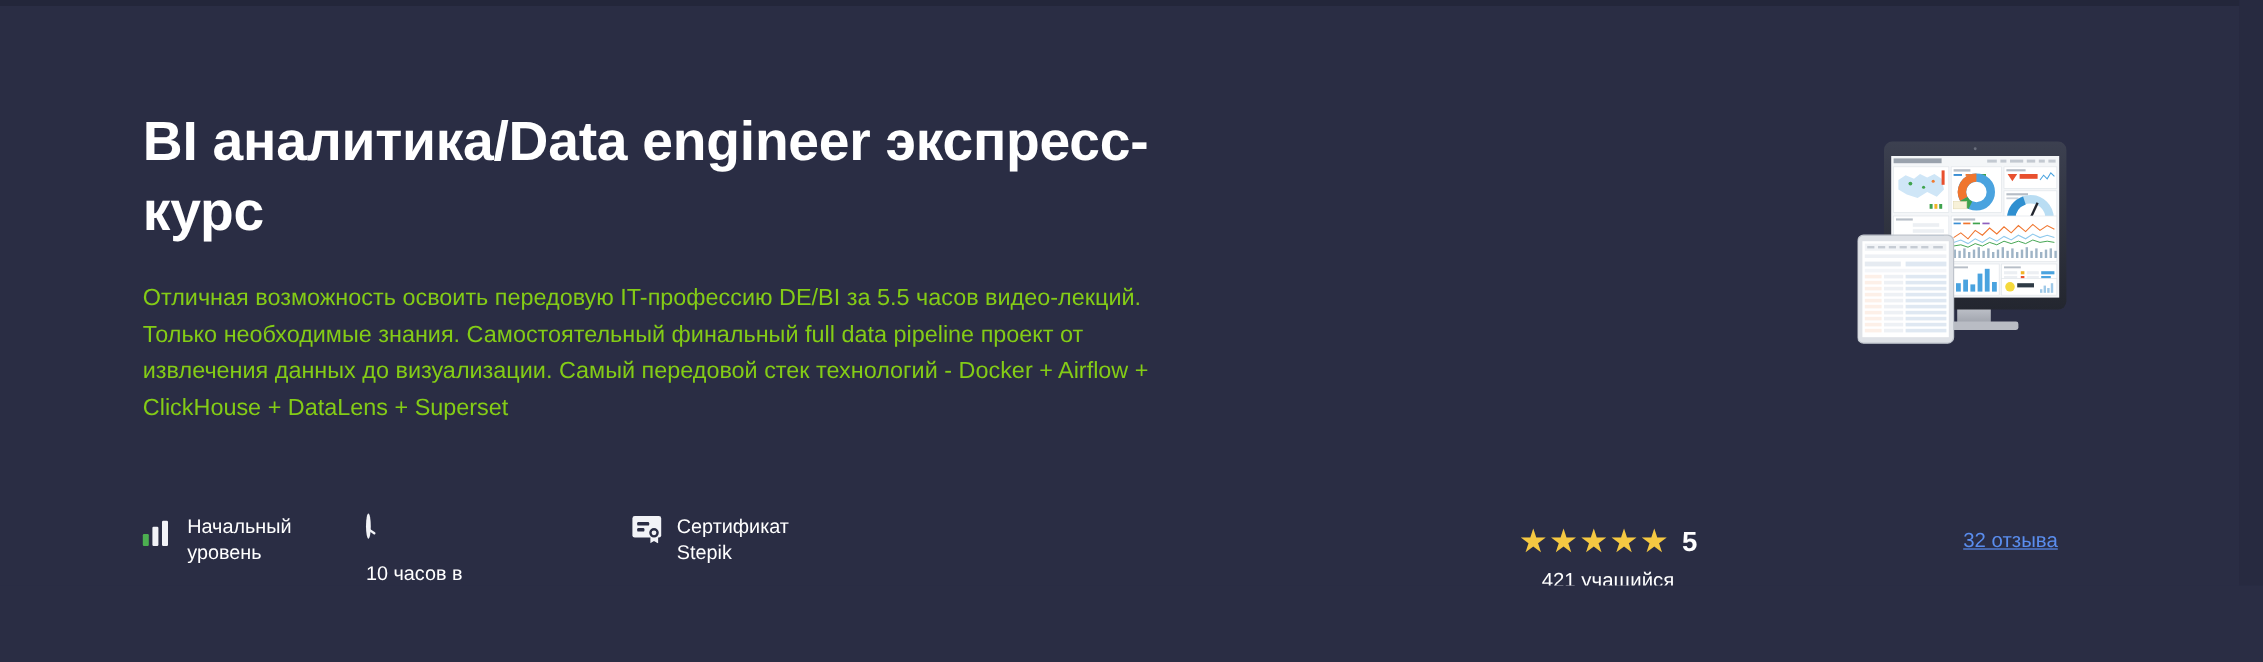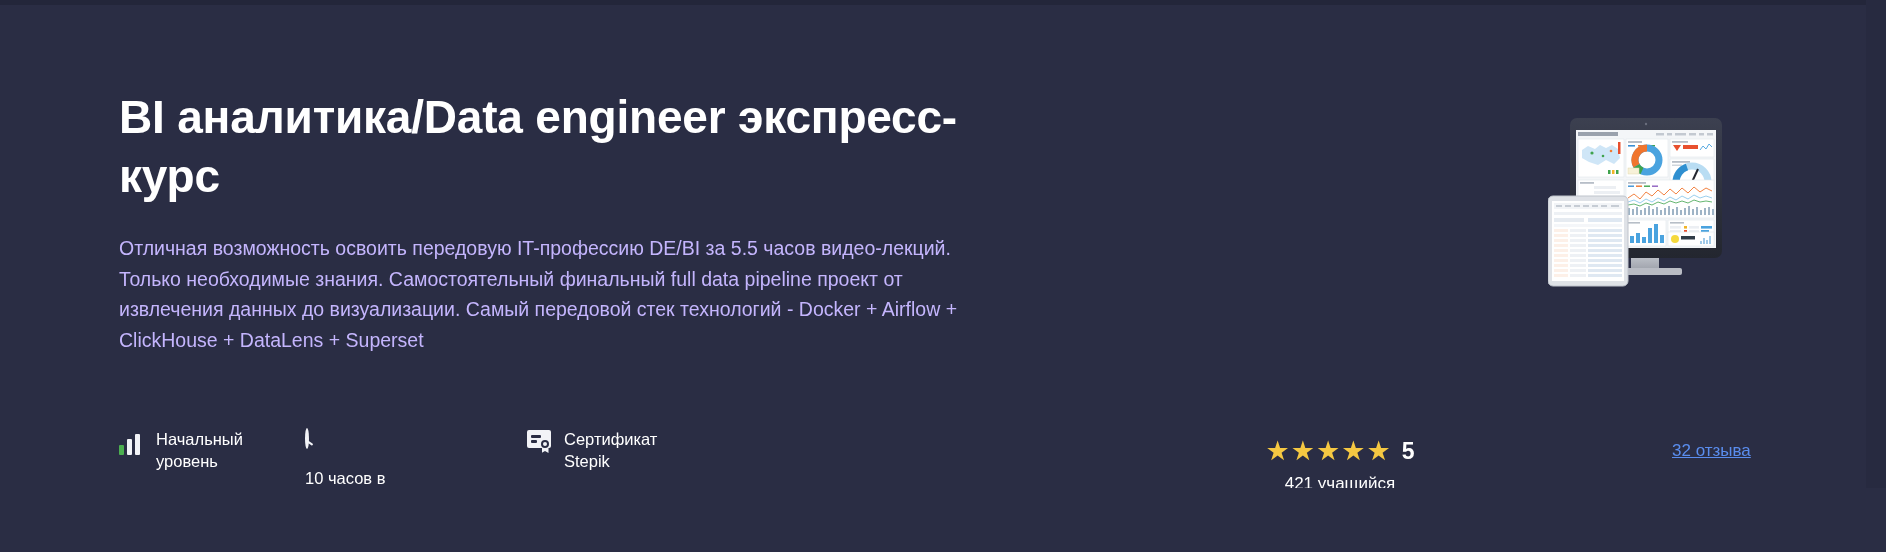--- a/index.html
+++ b/index.html
@@ -55,21 +55,21 @@
     font-weight: 700;
     color: #ffffff;
     letter-spacing: -0.2px;
     max-width: 880px;
   }
 
   .hero-desc {
     margin-top: 27px;
     font-size: 19.5px;
     line-height: 30.5px;
-    color: #c4b5fd;
+    color: #84cc16;
     font-weight: 400;
     max-width: 860px;
   }
 
   
   .meta-row {
     position: absolute;
     left: 119px;
     top: 428px;
     display: flex;
@@ -197,21 +197,21 @@
   .learners {
     margin-top: 8px;
     font-size: 17px;
     line-height: 22px;
     color: #ffffff;
   }
 
   
   .reviews-link {
     position: absolute;
-    left: 1672px;
+    left: 1636px;
     top: 440px;
     font-size: 17px;
     line-height: 22px;
     color: #5a8dee;
     text-decoration: underline;
     cursor: pointer;
   }
 
   
   .hero-image {

